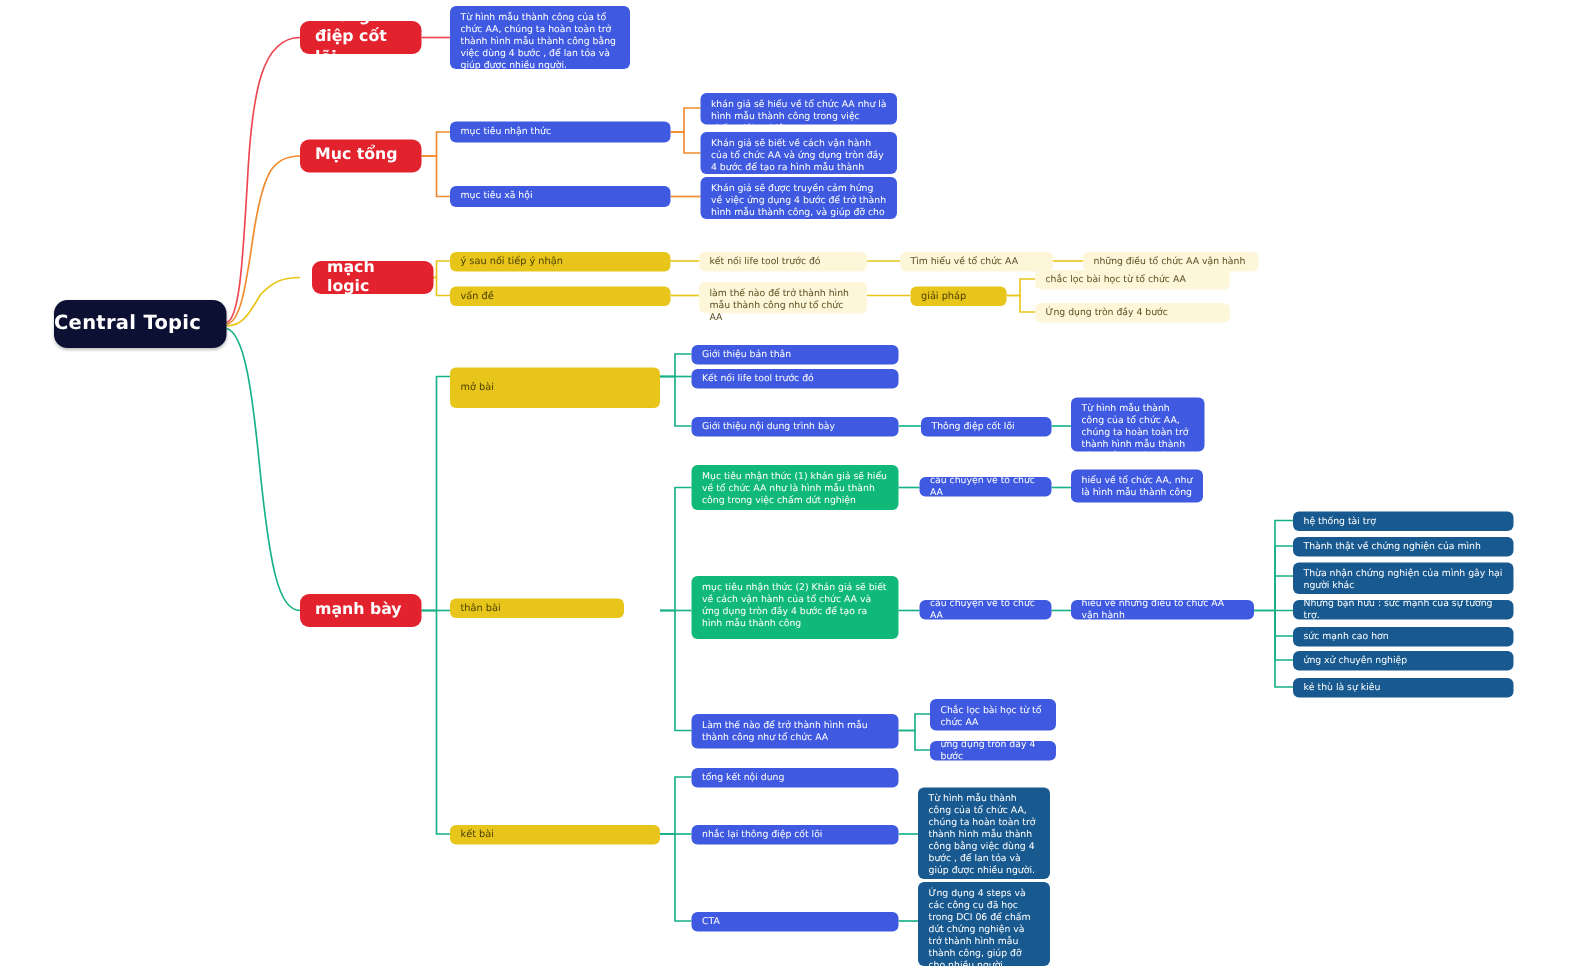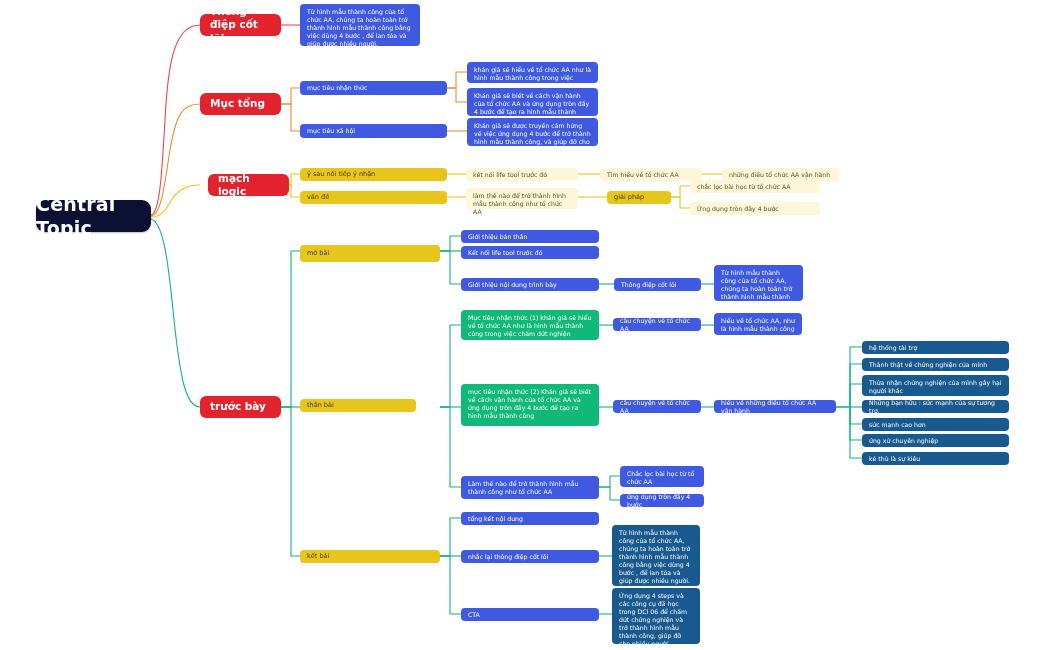--- a/index.html
+++ b/index.html
@@ -19,21 +19,21 @@
     border-radius:5px;
     display:flex;
     align-items:center;
     line-height:1.28;
   }
   .node span{display:block;width:100%;}
 
   
   .n-central{
     background:#0c1033;color:#ffffff;
-    font-size:19px;font-weight:bold;
+    font-size:13px;font-weight:bold;
     border-radius:9px;
     justify-content:center;
     letter-spacing:.2px;
     box-shadow:0 1px 2px rgba(0,0,0,.25);
   }
   
   .n-red{
     background:#e2222c;color:#ffffff;
     font-size:10.5px;font-weight:bold;
     padding:0 10px;
@@ -202,24 +202,24 @@
     <span>những điều tổ chức AA vận hành</span>
   </div>
   <div class="node n-paleyellow" style="left:690px;top:180px;width:130px;height:13px;">
     <span>chắc lọc bài học từ tổ chức AA</span>
   </div>
   <div class="node n-paleyellow" style="left:690px;top:202px;width:130px;height:13px;">
     <span>Ứng dụng tròn đầy 4 bước</span>
   </div>
 
   <div class="node n-red" style="left:200px;top:396px;width:81px;height:22px;">
-    <span>trước bày</span>
-  </div>
-
-  <div class="node n-yellow" style="left:300px;top:245px;width:140px;height:17px;">
+    <span>mạnh bày</span>
+  </div>
+
+  <div class="node n-yellow" style="left:300px;top:245px;width:140px;height:27px;">
     <span>mở bài</span>
   </div>
   <div class="node n-blue" style="left:461px;top:230px;width:138px;height:13px;">
     <span>Giới thiệu bản thân</span>
   </div>
   <div class="node n-blue" style="left:461px;top:246px;width:138px;height:13px;">
     <span>Kết nối life tool trước đó</span>
   </div>
   <div class="node n-blue" style="left:461px;top:278px;width:138px;height:13px;">
     <span>Giới thiệu nội dung trình bày</span>

